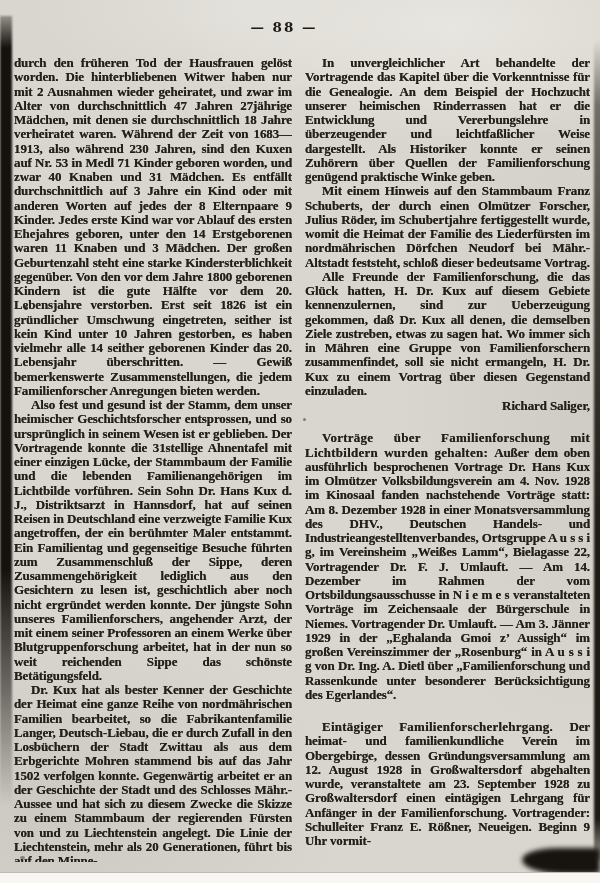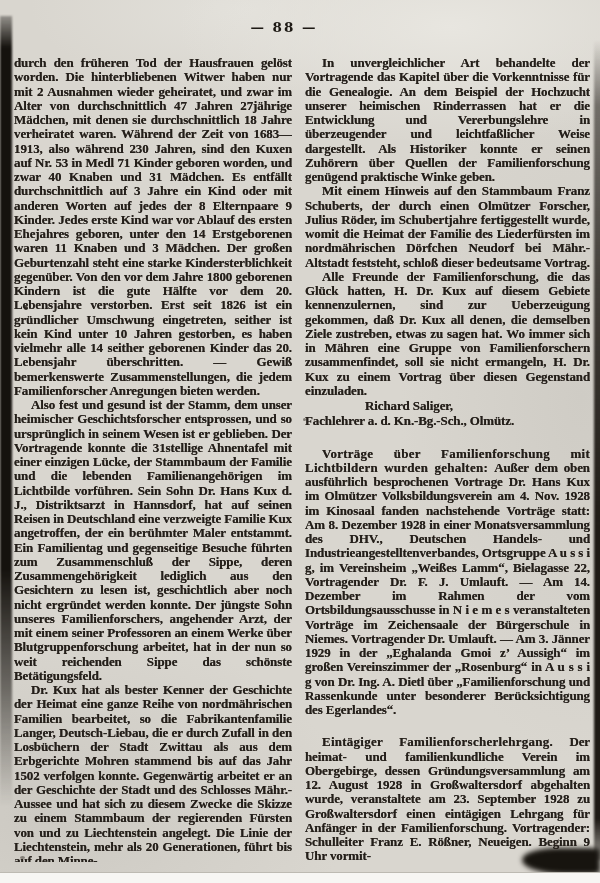--- a/index.html
+++ b/index.html
@@ -60,21 +60,21 @@
   .col{
     flex:0 0 278px;height:100%;overflow:hidden;
     font-size:13px;line-height:14.25px;font-weight:bold;
     letter-spacing:-0.12px;
     text-shadow:0 0 .45px rgba(32,26,20,.75);
     font-family:Liberation Serif, serif;
   }
   .col.right{flex:0 0 285px;}
   .col p{margin:0;text-align:justify;}
   .col p.indent{text-indent:17px;}
-  .col p.sig{text-align:left;text-indent:0;margin:1px 0 0 0;}
+  .col p.sig{text-align:right;text-indent:0;margin:1px 0 0 0;}
   .col p.sig.name{padding-left:60px;}
   .col p.section{margin-top:18px;}
   .col b{letter-spacing:.25px;}
 </style>
 </head>
 <body>
 
 <div class="page">
   <div class="edge-left"></div>
   <div class="edge-right"></div>
@@ -91,18 +91,17 @@
     <div class="col left" id="col-left">
         <p class="">durch den früheren Tod der Hausfrauen gelöst worden. Die hinterbliebenen Witwer haben nur mit 2 Ausnahmen wieder geheiratet, und zwar im Alter von durchschnittlich 47 Jahren 27jährige Mädchen, mit denen sie durchschnittlich 18 Jahre verheiratet waren. Während der Zeit von 1683—1913, also während 230 Jahren, sind den Kuxen auf Nr. 53 in Medl 71 Kinder geboren worden, und zwar 40 Knaben und 31 Mädchen. Es entfällt durchschnittlich auf 3 Jahre ein Kind oder mit anderen Worten auf jedes der 8 Elternpaare 9 Kinder. Jedes erste Kind war vor Ablauf des ersten Ehejahres geboren, unter den 14 Erstgeborenen waren 11 Knaben und 3 Mädchen. Der großen Geburtenzahl steht eine starke Kindersterblichkeit gegenüber. Von den vor dem Jahre 1800 geborenen Kindern ist die gute Hälfte vor dem 20. Lebensjahre verstorben. Erst seit 1826 ist ein gründlicher Umschwung eingetreten, seither ist kein Kind unter 10 Jahren gestorben, es haben vielmehr alle 14 seither geborenen Kinder das 20. Lebensjahr überschritten. — Gewiß bemerkenswerte Zusammenstellungen, die jedem Familienforscher Anregungen bieten werden.</p>
         <p class="indent">Also fest und gesund ist der Stamm, dem unser heimischer Geschichtsforscher entsprossen, und so ursprünglich in seinem Wesen ist er geblieben. Der Vortragende konnte die 31stellige Ahnentafel mit einer einzigen Lücke, der Stammbaum der Familie und die lebenden Familienangehörigen im Lichtbilde vorführen. Sein Sohn Dr. Hans Kux d. J., Distriktsarzt in Hannsdorf, hat auf seinen Reisen in Deutschland eine verzweigte Familie Kux angetroffen, der ein berühmter Maler entstammt. Ein Familientag und gegenseitige Besuche führten zum Zusammenschluß der Sippe, deren Zusammengehörigkeit lediglich aus den Gesichtern zu lesen ist, geschichtlich aber noch nicht ergründet werden konnte. Der jüngste Sohn unseres Familienforschers, angehender Arzt, der mit einem seiner Professoren an einem Werke über Blutgruppenforschung arbeitet, hat in der nun so weit reichenden Sippe das schönste Betätigungsfeld.</p>
         <p class="indent">Dr. Kux hat als bester Kenner der Geschichte der Heimat eine ganze Reihe von nordmährischen Familien bearbeitet, so die Fabrikantenfamilie Langer, Deutsch-Liebau, die er durch Zufall in den Losbüchern der Stadt Zwittau als aus dem Erbgerichte Mohren stammend bis auf das Jahr 1502 verfolgen konnte. Gegenwärtig arbeitet er an der Geschichte der Stadt und des Schlosses Mähr.-Aussee und hat sich zu diesem Zwecke die Skizze zu einem Stammbaum der regierenden Fürsten von und zu Liechtenstein angelegt. Die Linie der Liechtenstein, mehr als 20 Generationen, führt bis auf den Minne-</p>
       </div>
     <div class="col right" id="col-right">
         <p class="indent">In unvergleichlicher Art behandelte der Vortragende das Kapitel über die Vorkenntnisse für die Genealogie. An dem Beispiel der Hochzucht unserer heimischen Rinderrassen hat er die Entwicklung und Vererbungslehre in überzeugender und leichtfaßlicher Weise dargestellt. Als Historiker konnte er seinen Zuhörern über Quellen der Familienforschung genügend praktische Winke geben.</p>
         <p class="indent">Mit einem Hinweis auf den Stammbaum Franz Schuberts, der durch einen Olmützer Forscher, Julius Röder, im Schubertjahre fertiggestellt wurde, womit die Heimat der Familie des Liederfürsten im nordmährischen Dörfchen Neudorf bei Mähr.-Altstadt feststeht, schloß dieser bedeutsame Vortrag.</p>
         <p class="indent">Alle Freunde der Familienforschung, die das Glück hatten, H. Dr. Kux auf diesem Gebiete kennenzulernen, sind zur Ueberzeugung gekommen, daß Dr. Kux all denen, die demselben Ziele zustreben, etwas zu sagen hat. Wo immer sich in Mähren eine Gruppe von Familienforschern zusammenfindet, soll sie nicht ermangeln, H. Dr. Kux zu einem Vortrag über diesen Gegenstand einzuladen.</p>
         <p class="sig name">Richard Saliger,</p>
-        <p class="sig">Fachlehrer a. d. Kn.-Bg.-Sch., Olmütz.</p>
         <p class="indent section"><b>Vorträge über Familienforschung mit Lichtbildern wurden gehalten: </b>Außer dem oben ausführlich besprochenen Vortrage Dr. Hans Kux im Olmützer Volksbildungsverein am 4. Nov. 1928 im Kinosaal fanden nachstehende Vorträge statt: Am 8. Dezember 1928 in einer Monatsversammlung des DHV., Deutschen Handels- und Industrieangestelltenverbandes, Ortsgruppe A u s s i g, im Vereinsheim „Weißes Lamm“, Bielagasse 22, Vortragender Dr. F. J. Umlauft. — Am 14. Dezember im Rahmen der vom Ortsbildungsausschusse in N i e m e s veranstalteten Vorträge im Zeichensaale der Bürgerschule in Niemes. Vortragender Dr. Umlauft. — Am 3. Jänner 1929 in der „Eghalanda Gmoi z’ Aussigh“ im großen Vereinszimmer der „Rosenburg“ in A u s s i g von Dr. Ing. A. Dietl über „Familienforschung und Rassenkunde unter besonderer Berücksichtigung des Egerlandes“.</p>
         <p class="indent section"><b>Eintägiger Familienforscherlehrgang. </b>Der heimat- und familienkundliche Verein im Obergebirge, dessen Gründungsversammlung am 12. August 1928 in Großwaltersdorf abgehalten wurde, veranstaltete am 23. September 1928 zu Großwaltersdorf einen eintägigen Lehrgang für Anfänger in der Familienforschung. Vortragender: Schulleiter Franz E. Rößner, Neueigen. Beginn 9 Uhr vormit-</p>
       </div>
   </div>
 </div>
 
 </body></html>

